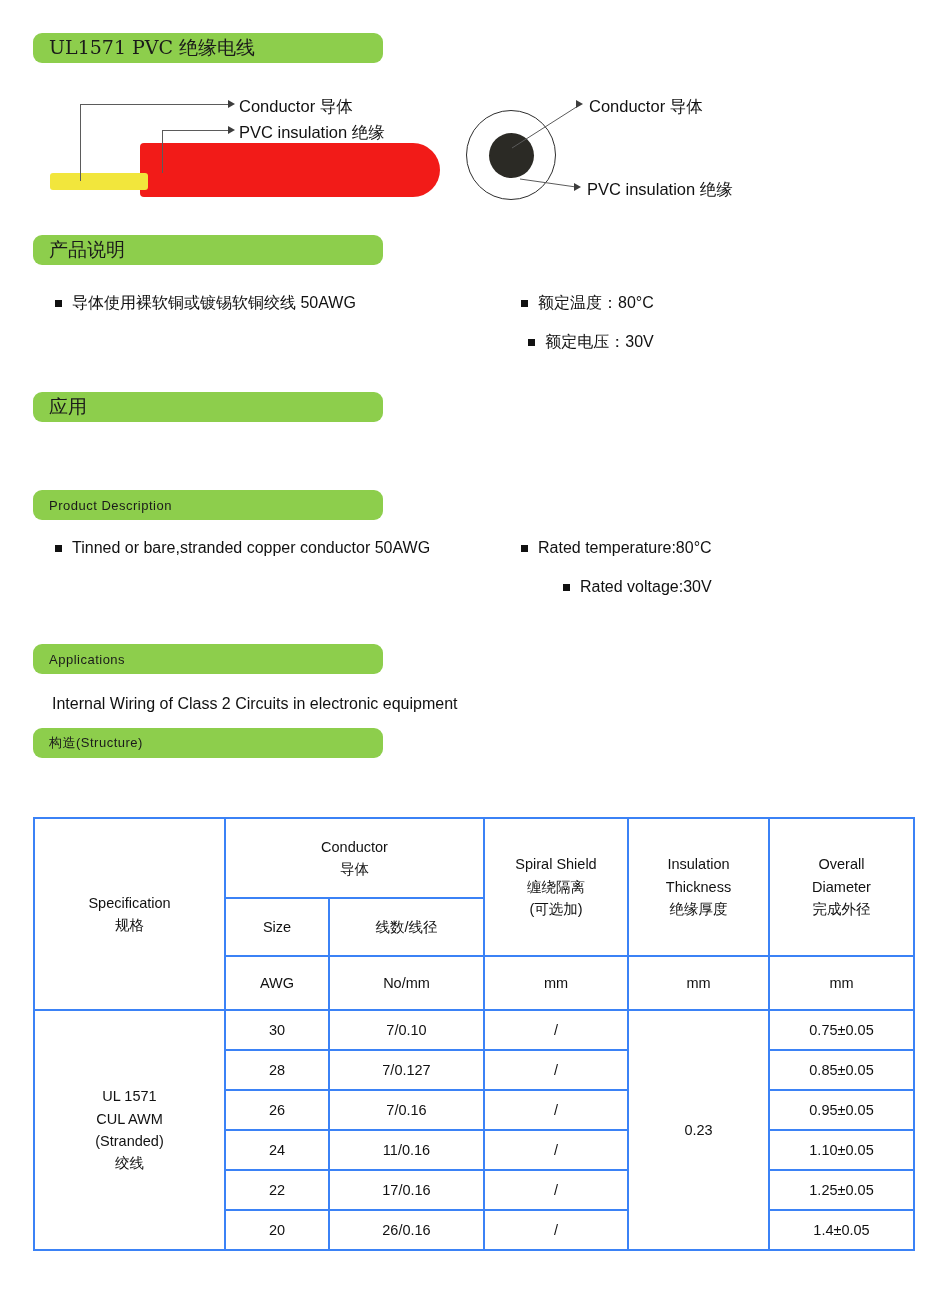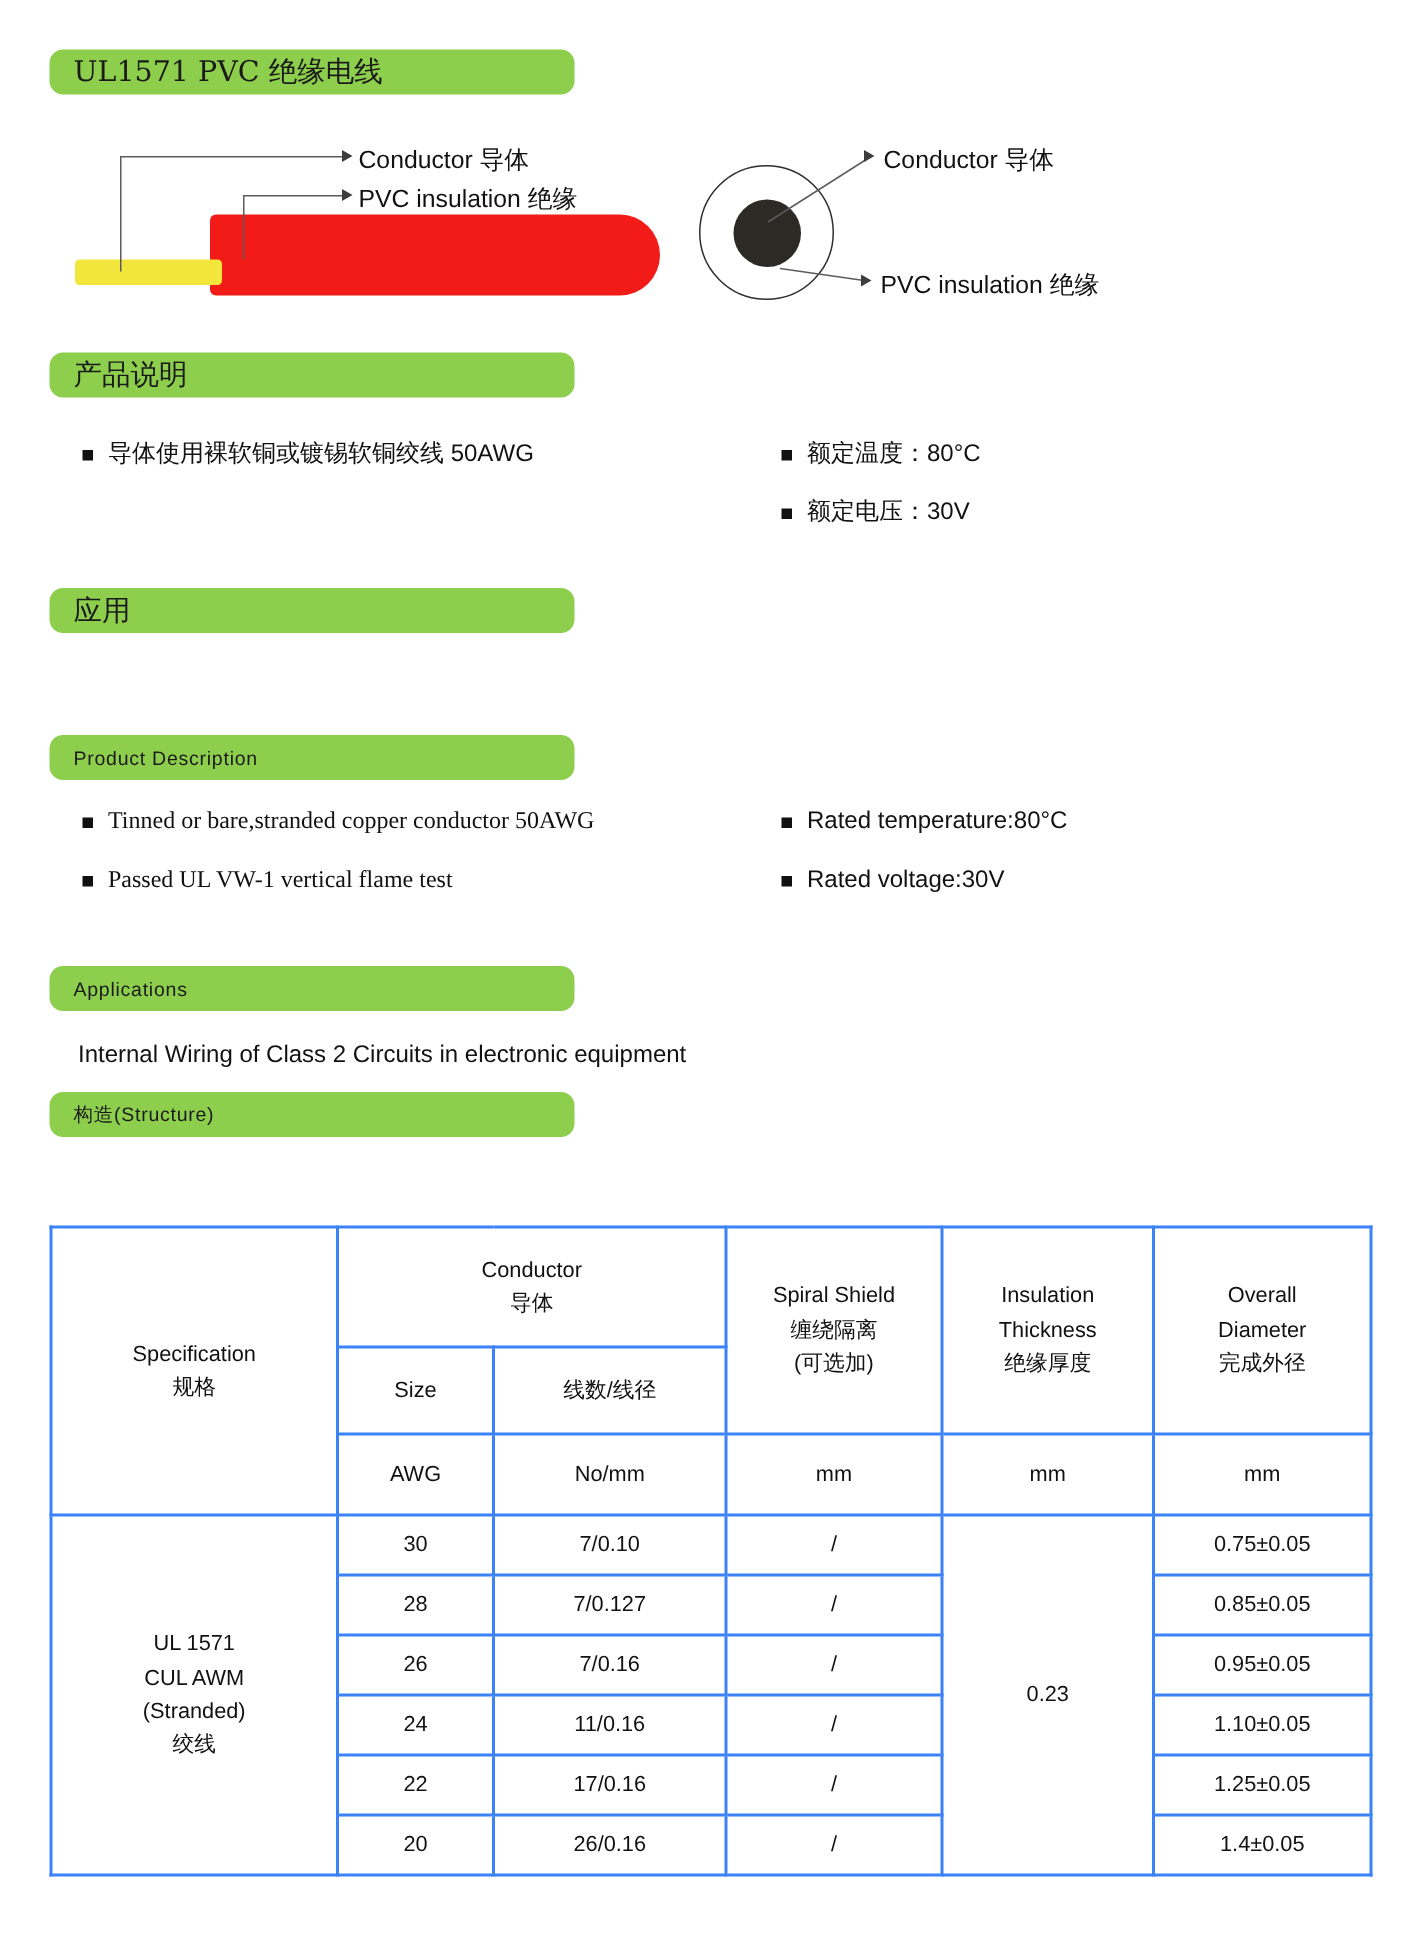--- a/index.html
+++ b/index.html
@@ -102,20 +102,21 @@
     background: #2b2a25;
   }
 
   
   .blist { position: absolute; }
   .bitem {
     display: flex;
     align-items: flex-start;
     margin-bottom: 20px;
     white-space: nowrap;
+    justify-content: flex-end;
   }
   .bsq {
     width: 7px; height: 7px;
     background: #111;
     margin-top: 7px;
     margin-right: 10px;
     flex: 0 0 auto;
   }
   .btxt { font-size: 16px; color: #111; line-height: 1.2; }
 
@@ -209,28 +210,24 @@
 </div>
 
 <div class="bar serifish" style="top:392px;">
   <span class="bar-label">应用</span>
 </div>
 <div class="plain-line" style="left:52px; top:457px;margin-top:41px;">适用于电子设备中 2 类电路的内部用线</div>
 
 <div class="bar mono" style="top:490px;">
   <span class="bar-label">Product Description</span>
 </div>
-<div class="blist" style="left:55px; top:538px;font-family:Liberation Serif, serif;">
+<div class="blist" style="left:55px; top:538px;">
   <div class="bitem">
     <span class="bsq"></span>
     <span class="btxt">Tinned or bare,stranded copper conductor 50AWG</span>
-  </div>
-  <div class="bitem">
-    <span class="bsq"></span>
-    <span class="btxt">Passed UL VW-1 vertical flame test</span>
   </div>
 </div>
 <div class="blist" style="left:521px; top:538px;">
   <div class="bitem">
     <span class="bsq"></span>
     <span class="btxt">Rated temperature:80°C</span>
   </div>
   <div class="bitem">
     <span class="bsq"></span>
     <span class="btxt">Rated voltage:30V</span>

